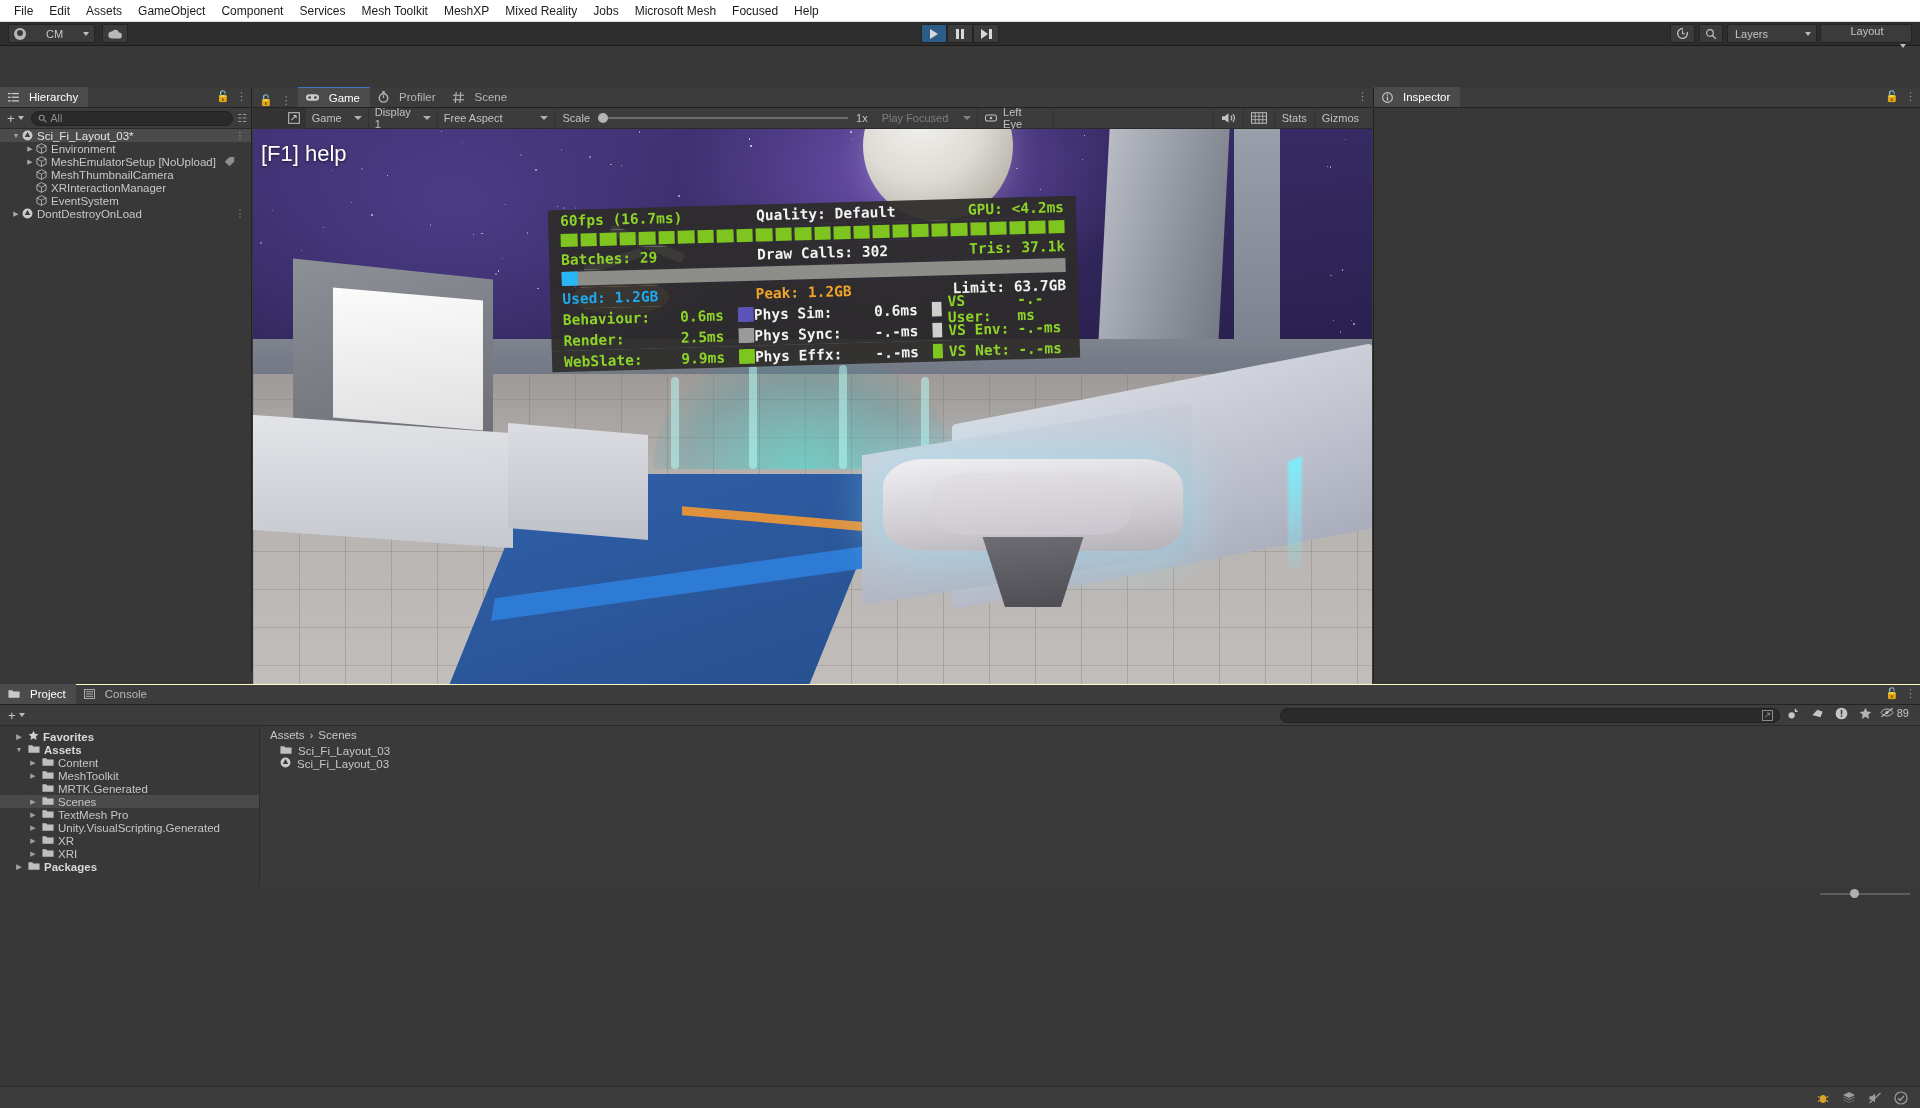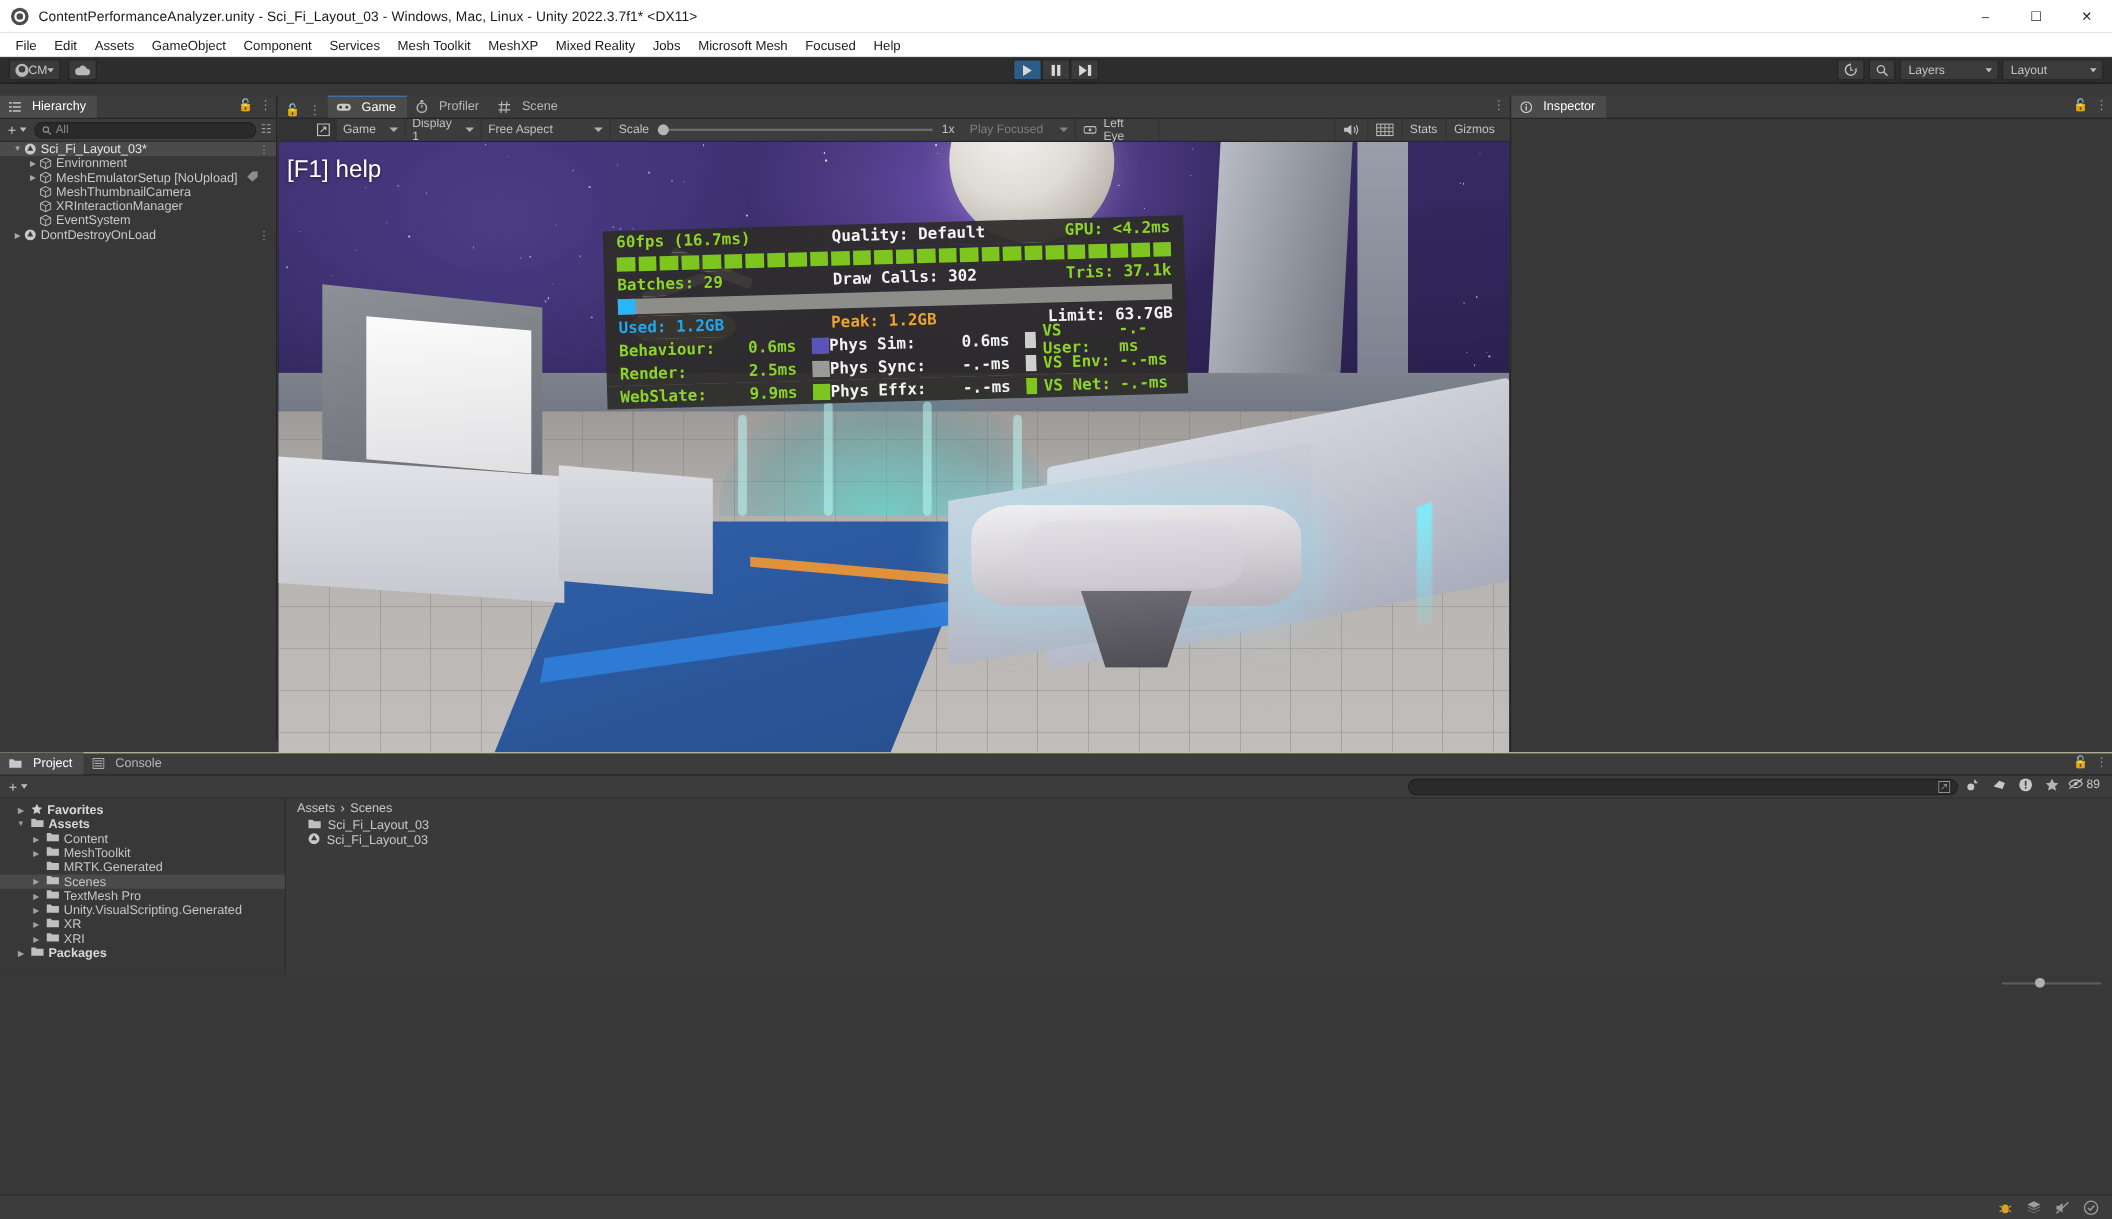--- a/index.html
+++ b/index.html
@@ -42,21 +42,21 @@
   
   .maintoolbar {
     height: 24px; background: #2d2d2d; display: flex; align-items: center;
     border-bottom: 1px solid #1b1b1b; position: relative;
   }
   .tb-btn {
     height: 19px; min-width: 22px; background: #3b3b3b; border: 1px solid #242424;
     border-radius: 2px; display: flex; align-items: center; justify-content: center;
     color: #c4c4c4; font-size: 11px; margin-right: 1px; padding: 0 5px;
   }
-  .account { margin-left: 7px; display: flex; align-items: center; gap: 0; }
+  .account { margin-left: 7px; display: flex; align-items: center; gap: 20px; }
   .acct-avatar {
     width: 12px; height: 12px; border-radius: 50%; background: #b7b7b7; position: relative;
   }
   .acct-avatar::after{
     content:""; position:absolute; left:3px; top:2.4px; width:6px; height:6px;
     border-radius:50%; background:#3b3b3b;
   }
   .acct-label { font-size: 11px; color: #c9c9c9; }
   .caret { width:0;height:0;border-left:3.5px solid transparent;border-right:3.5px solid transparent;border-top:4px solid #bdbdbd; }
   .play-group {
@@ -326,29 +326,20 @@
     border-top:1px solid #2a2a2a; display:flex; align-items:center; justify-content:flex-end;
     gap: 12px; padding-right: 12px;
   }
   .status-ic { color:#c6c6c6; font-size: 12px; display:flex; align-items:center; }
 </style>
 </head>
 <body>
 
 <div id="app">
 
-  <div class="titlebar">
-    <div class="unity-logo"></div>
-    <div class="title-text">ContentPerformanceAnalyzer.unity - Sci_Fi_Layout_03 - Windows, Mac, Linux - Unity 2022.3.7f1* &lt;DX11&gt;</div>
-    <div class="winbtns">
-      <div class="winbtn">–</div>
-      <div class="winbtn">☐</div>
-      <div class="winbtn close">✕</div>
-    </div>
-  </div>
 
   <div class="menubar">
     <div class="menuitem">File</div>
     <div class="menuitem">Edit</div>
     <div class="menuitem">Assets</div>
     <div class="menuitem">GameObject</div>
     <div class="menuitem">Component</div>
     <div class="menuitem">Services</div>
     <div class="menuitem">Mesh Toolkit</div>
     <div class="menuitem">MeshXP</div>
@@ -400,21 +391,21 @@
       <div class="tb-btn">
         <svg width="12" height="12" viewBox="0 0 16 16">
             <circle cx="6.6" cy="6.6" r="4.4" fill="none" stroke="#c0c0c0" stroke-width="1.6"></circle>
             <line x1="10" y1="10" x2="14.5" y2="14.5" stroke="#c0c0c0" stroke-width="1.8"></line>
           </svg>
       </div>
       <div class="tb-sel" style="width:90px;">
         <span>Layers</span>
         <span class="caret" style="margin-left:auto;"></span>
       </div>
-      <div class="tb-sel" style="width:92px;">
+      <div class="tb-sel" style="width:92px;flex-direction:column;">
         <span>Layout</span>
         <span class="caret" style="margin-left:auto;"></span>
       </div>
     </div>
   </div>
 
   <div class="panel" id="hierarchy" style="top:88px;">
     <div class="panel-tabrow">
       <div class="ptab active noaccent">
         <svg width="11" height="11" viewBox="0 0 12 12">

